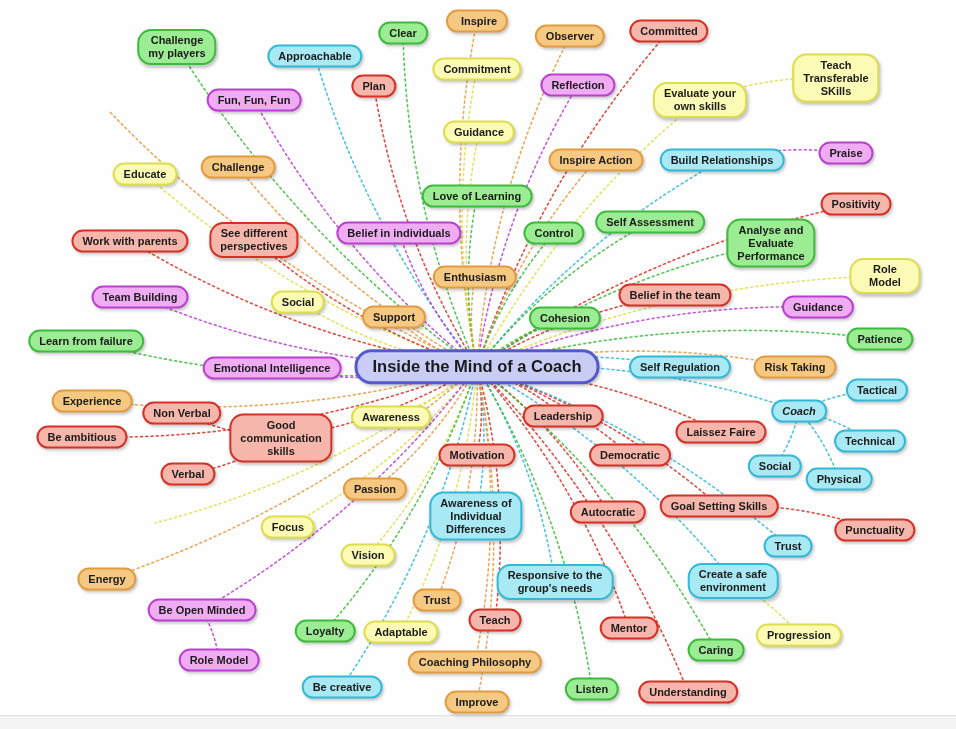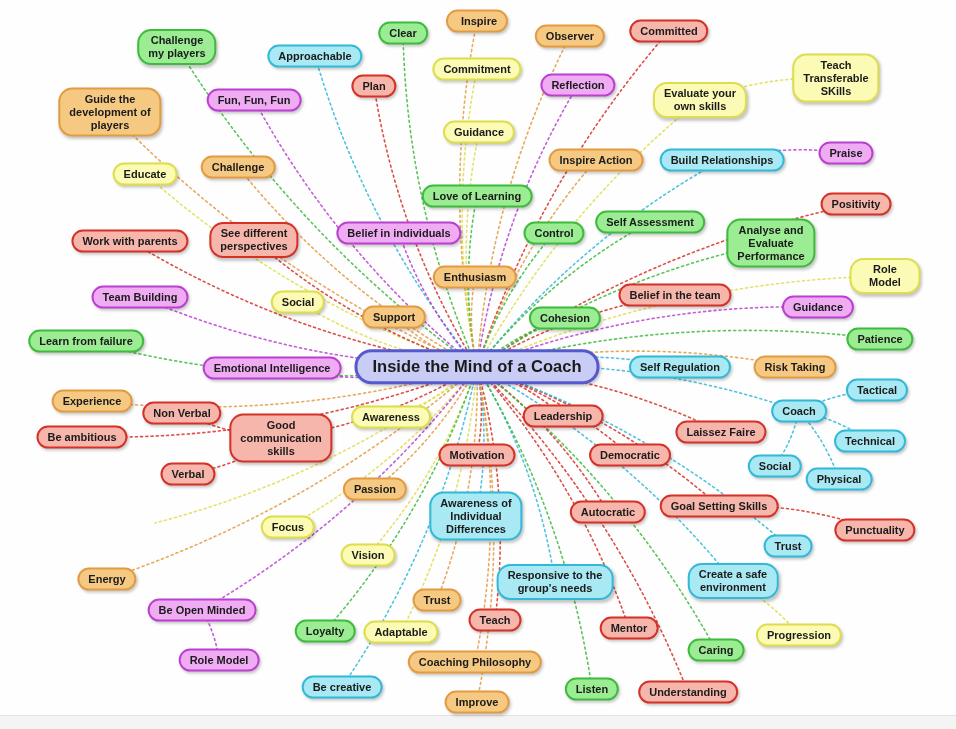--- a/index.html
+++ b/index.html
@@ -139,23 +139,20 @@
     </svg>
   <div id="bottom-gutter"></div>
 <div class="node center" style="left: 477px; top: 367px; background: rgb(201, 205, 246); border-color: rgb(86, 89, 206);">Inside the Mind of a Coach</div>
     <div class="node" style="left: 177px; top: 47px; background: rgb(156, 236, 148); border-color: rgb(61, 187, 61);">Challenge
 my players</div>
     <div class="node" style="left: 315px; top: 56px; background: rgb(169, 233, 244); border-color: rgb(51, 185, 216);">Approachable</div>
     <div class="node" style="left: 403px; top: 33px; background: rgb(156, 236, 148); border-color: rgb(61, 187, 61);">Clear</div>
     <div class="node" style="left: 477px; top: 21px; background: rgb(246, 201, 131); border-color: rgb(227, 155, 66); padding-left: 13px;">Inspire</div>
     <div class="node" style="left: 570px; top: 36px; background: rgb(246, 201, 131); border-color: rgb(227, 155, 66);">Observer</div>
     <div class="node" style="left: 669px; top: 31px; background: rgb(246, 182, 171); border-color: rgb(213, 49, 39);">Committed</div>
-    <div class="node" style="left: 110px; top: 112px; background: rgb(246, 201, 131); border-color: rgb(227, 155, 66);">Guide the
-development of
-players</div>
     <div class="node" style="left: 254px; top: 100px; background: rgb(239, 172, 243); border-color: rgb(187, 64, 210);">Fun, Fun, Fun</div>
     <div class="node" style="left: 374px; top: 86px; background: rgb(246, 182, 171); border-color: rgb(213, 49, 39);">Plan</div>
     <div class="node" style="left: 477px; top: 69px; background: rgb(251, 251, 181); border-color: rgb(222, 222, 76);">Commitment</div>
     <div class="node" style="left: 578px; top: 85px; background: rgb(239, 172, 243); border-color: rgb(187, 64, 210);">Reflection</div>
     <div class="node" style="left: 700px; top: 100px; background: rgb(251, 251, 181); border-color: rgb(222, 222, 76);">Evaluate your
 own skills</div>
     <div class="node" style="left: 836px; top: 78px; background: rgb(251, 251, 181); border-color: rgb(222, 222, 76);">Teach
 Transferable
 SKills</div>
     <div class="node" style="left: 145px; top: 174px; background: rgb(251, 251, 181); border-color: rgb(222, 222, 76);">Educate</div>
@@ -191,21 +188,21 @@
     <div class="node" style="left: 877px; top: 390px; background: rgb(169, 233, 244); border-color: rgb(51, 185, 216);">Tactical</div>
     <div class="node" style="left: 92px; top: 401px; background: rgb(246, 201, 131); border-color: rgb(227, 155, 66);">Experience</div>
     <div class="node" style="left: 182px; top: 413px; background: rgb(246, 182, 171); border-color: rgb(213, 49, 39);">Non Verbal</div>
     <div class="node" style="left: 82px; top: 437px; background: rgb(246, 182, 171); border-color: rgb(213, 49, 39);">Be ambitious</div>
     <div class="node" style="left: 281px; top: 438px; background: rgb(246, 182, 171); border-color: rgb(213, 49, 39);">Good
 communication
 skills</div>
     <div class="node" style="left: 391px; top: 417px; background: rgb(251, 251, 181); border-color: rgb(222, 222, 76);">Awareness</div>
     <div class="node" style="left: 563px; top: 416px; background: rgb(246, 182, 171); border-color: rgb(213, 49, 39); text-align: right;">Leadership</div>
     <div class="node" style="left: 721px; top: 432px; background: rgb(246, 182, 171); border-color: rgb(213, 49, 39);">Laissez Faire</div>
-    <div class="node" style="left: 799px; top: 411px; background: rgb(169, 233, 244); border-color: rgb(51, 185, 216);">Coach</div>
+    <div class="node" style="left: 799px; top: 411px; background: rgb(169, 233, 244); border-color: rgb(51, 185, 216); font-style: italic;">Coach</div>
     <div class="node" style="left: 870px; top: 441px; background: rgb(169, 233, 244); border-color: rgb(51, 185, 216);">Technical</div>
     <div class="node" style="left: 188px; top: 474px; background: rgb(246, 182, 171); border-color: rgb(213, 49, 39);">Verbal</div>
     <div class="node" style="left: 477px; top: 455px; background: rgb(246, 182, 171); border-color: rgb(213, 49, 39);">Motivation</div>
     <div class="node" style="left: 630px; top: 455px; background: rgb(246, 182, 171); border-color: rgb(213, 49, 39);">Democratic</div>
     <div class="node" style="left: 775px; top: 466px; background: rgb(169, 233, 244); border-color: rgb(51, 185, 216);">Social</div>
     <div class="node" style="left: 839px; top: 479px; background: rgb(169, 233, 244); border-color: rgb(51, 185, 216);">Physical</div>
     <div class="node" style="left: 288px; top: 527px; background: rgb(251, 251, 181); border-color: rgb(222, 222, 76);">Focus</div>
     <div class="node" style="left: 375px; top: 489px; background: rgb(246, 201, 131); border-color: rgb(227, 155, 66);">Passion</div>
     <div class="node" style="left: 476px; top: 516px; background: rgb(169, 233, 244); border-color: rgb(51, 185, 216);">Awareness of
 Individual

